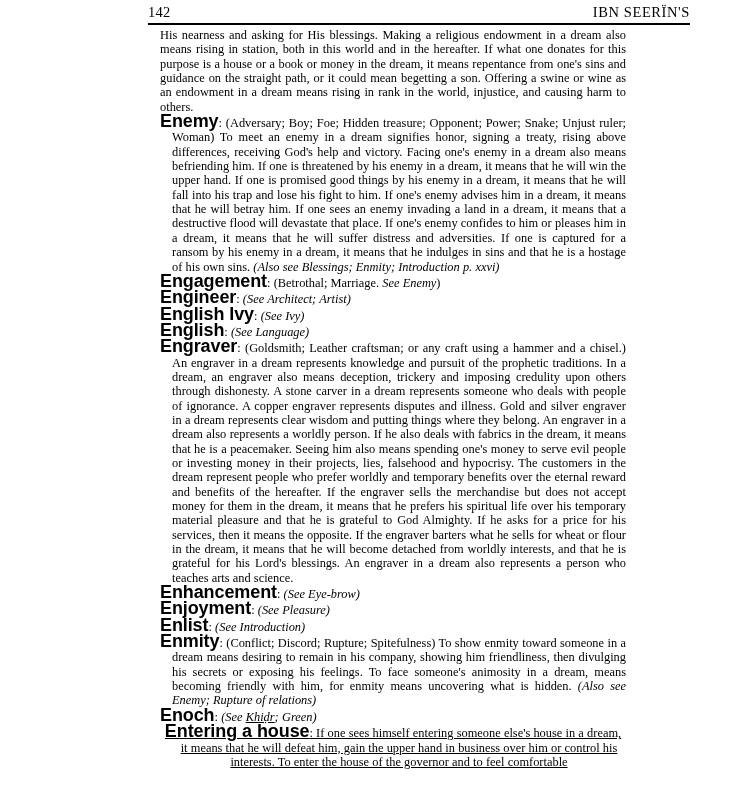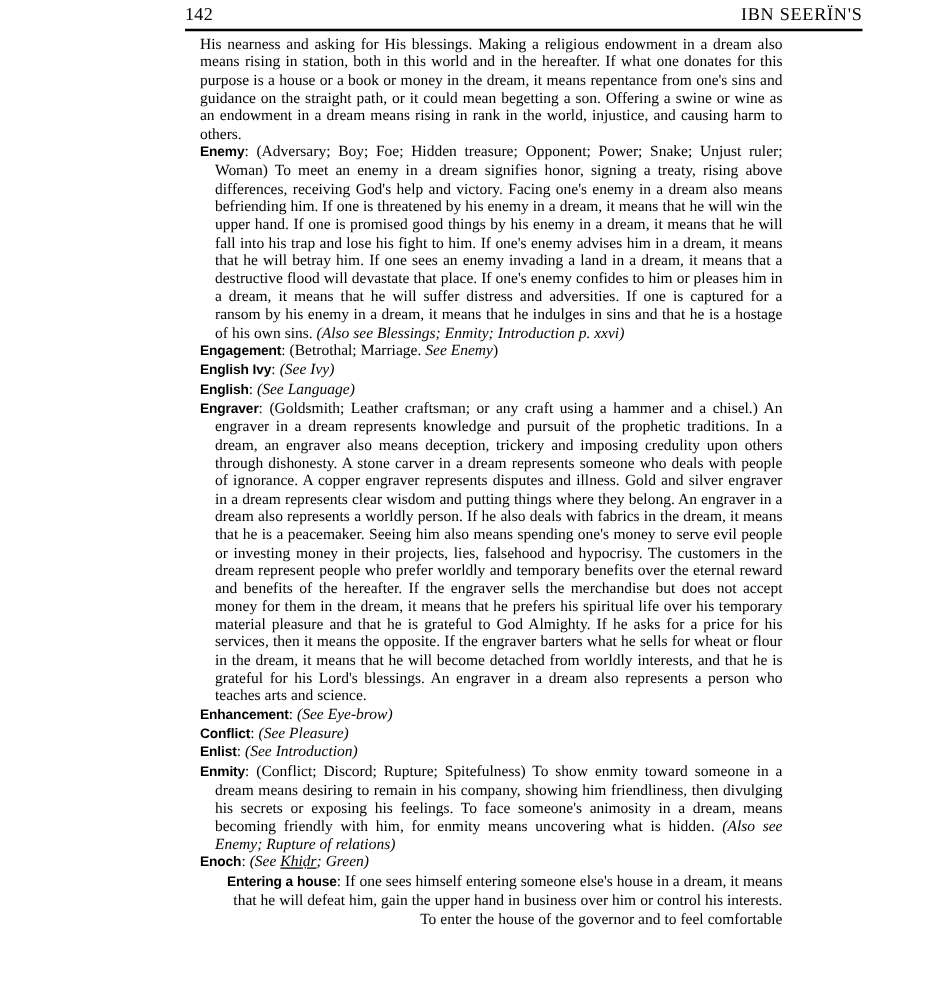--- a/index.html
+++ b/index.html
@@ -69,27 +69,28 @@
     margin: 0;
     -webkit-hyphens: none;
     hyphens: none;
   }
   
   .entry.carryover {
     padding-left: 0;
     text-indent: 0;
   }
   .entry:last-child {
-    text-align: right;
+    text-align: center;
+    text-decoration: underline;
   }
 
   .headword {
     font-family: "Liberation Sans", "DejaVu Sans", sans-serif;
     font-weight: bold;
-    font-size: 11px;
+    font-size: 18px;
     letter-spacing: -0.1px;
   }
   .xref {
     font-style: italic;
     margin-top: 36px;
   }
   .underline-term {
     font-style: italic;
     text-decoration: underline;
   }
@@ -105,24 +106,25 @@
   <div class="running-head">
     <span class="folio">142</span>
     <span class="book-title">IBN SEERÏN'S</span>
   </div>
   <div class="head-rule"></div>
 
   <div class="column" id="column">
       <p class="entry carryover"><span>His nearness and asking for His blessings. Making a religious endowment in a dream also means rising in station, both in this world and in the hereafter. If what one donates for this purpose is a house or a book or money in the dream, it means repentance from one's sins and guidance on the straight path, or it could mean begetting a son. Offering a swine or wine as an endowment in a dream means rising in rank in the world, injustice, and causing harm to others.</span></p>
       <p class="entry"><span class="headword">Enemy</span><span>: (Adversary; Boy; Foe; Hidden treasure; Opponent; Power; Snake; Unjust ruler; Woman) To meet an enemy in a dream signifies honor, signing a treaty, rising above differences, receiving God's help and victory. Facing one's enemy in a dream also means befriending him. If one is threatened by his enemy in a dream, it means that he will win the upper hand. If one is promised good things by his enemy in a dream, it means that he will fall into his trap and lose his fight to him. If one's enemy advises him in a dream, it means that he will betray him. If one sees an enemy invading a land in a dream, it means that a destructive flood will devastate that place. If one's enemy confides to him or pleases him in a dream, it means that he will suffer distress and adversities. If one is captured for a ransom by his enemy in a dream, it means that he indulges in sins and that he is a hostage of his own sins. </span><span class="xref">(Also see Blessings; Enmity; Introduction p. xxvi)</span></p>
       <p class="entry"><span class="headword">Engagement</span><span>: (Betrothal; Marriage. </span><span class="xref">See Enemy</span><span>)</span></p>
+      <p class="entry"><span class="headword">Engineer</span><span>: </span><span class="xref">(See Architect; Artist)</span></p>
       <p class="entry"><span class="headword">English Ivy</span><span>: </span><span class="xref">(See Ivy)</span></p>
       <p class="entry"><span class="headword">English</span><span>: </span><span class="xref">(See Language)</span></p>
       <p class="entry"><span class="headword">Engraver</span><span>: (Goldsmith; Leather craftsman; or any craft using a hammer and a chisel.) An engraver in a dream represents knowledge and pursuit of the prophetic traditions. In a dream, an engraver also means deception, trickery and imposing credulity upon others through dishonesty. A stone carver in a dream represents someone who deals with people of ignorance. A copper engraver represents disputes and illness. Gold and silver engraver in a dream represents clear wisdom and putting things where they belong. An engraver in a dream also represents a worldly person. If he also deals with fabrics in the dream, it means that he is a peacemaker. Seeing him also means spending one's money to serve evil people or investing money in their projects, lies, falsehood and hypocrisy. The customers in the dream represent people who prefer worldly and temporary benefits over the eternal reward and benefits of the hereafter. If the engraver sells the merchandise but does not accept money for them in the dream, it means that he prefers his spiritual life over his temporary material pleasure and that he is grateful to God Almighty. If he asks for a price for his services, then it means the opposite. If the engraver barters what he sells for wheat or flour in the dream, it means that he will become detached from worldly interests, and that he is grateful for his Lord's blessings. An engraver in a dream also represents a person who teaches arts and science.</span></p>
       <p class="entry"><span class="headword">Enhancement</span><span>: </span><span class="xref">(See Eye-brow)</span></p>
-      <p class="entry"><span class="headword">Conflict</span><span>: </span><span class="xref">(See Pleasure)</span></p>
+      <p class="entry"><span class="headword">Enjoyment</span><span>: </span><span class="xref">(See Pleasure)</span></p>
       <p class="entry"><span class="headword">Enlist</span><span>: </span><span class="xref">(See Introduction)</span></p>
       <p class="entry"><span class="headword">Enmity</span><span>: (Conflict; Discord; Rupture; Spitefulness) To show enmity toward someone in a dream means desiring to remain in his company, showing him friendliness, then divulging his secrets or exposing his feelings. To face someone's animosity in a dream, means becoming friendly with him, for enmity means uncovering what is hidden. </span><span class="xref">(Also see Enemy; Rupture of relations)</span></p>
       <p class="entry"><span class="headword">Enoch</span><span>: </span><span class="xref">(See </span><span class="underline-term">Khiḍr</span><span class="xref">; Green)</span></p>
       <p class="entry"><span class="headword">Entering a house</span><span>: If one sees himself entering someone else's house in a dream, it means that he will defeat him, gain the upper hand in business over him or control his interests. To enter the house of the governor and to feel comfortable</span></p>
     </div>
 
 </div>
 
 </body></html>

